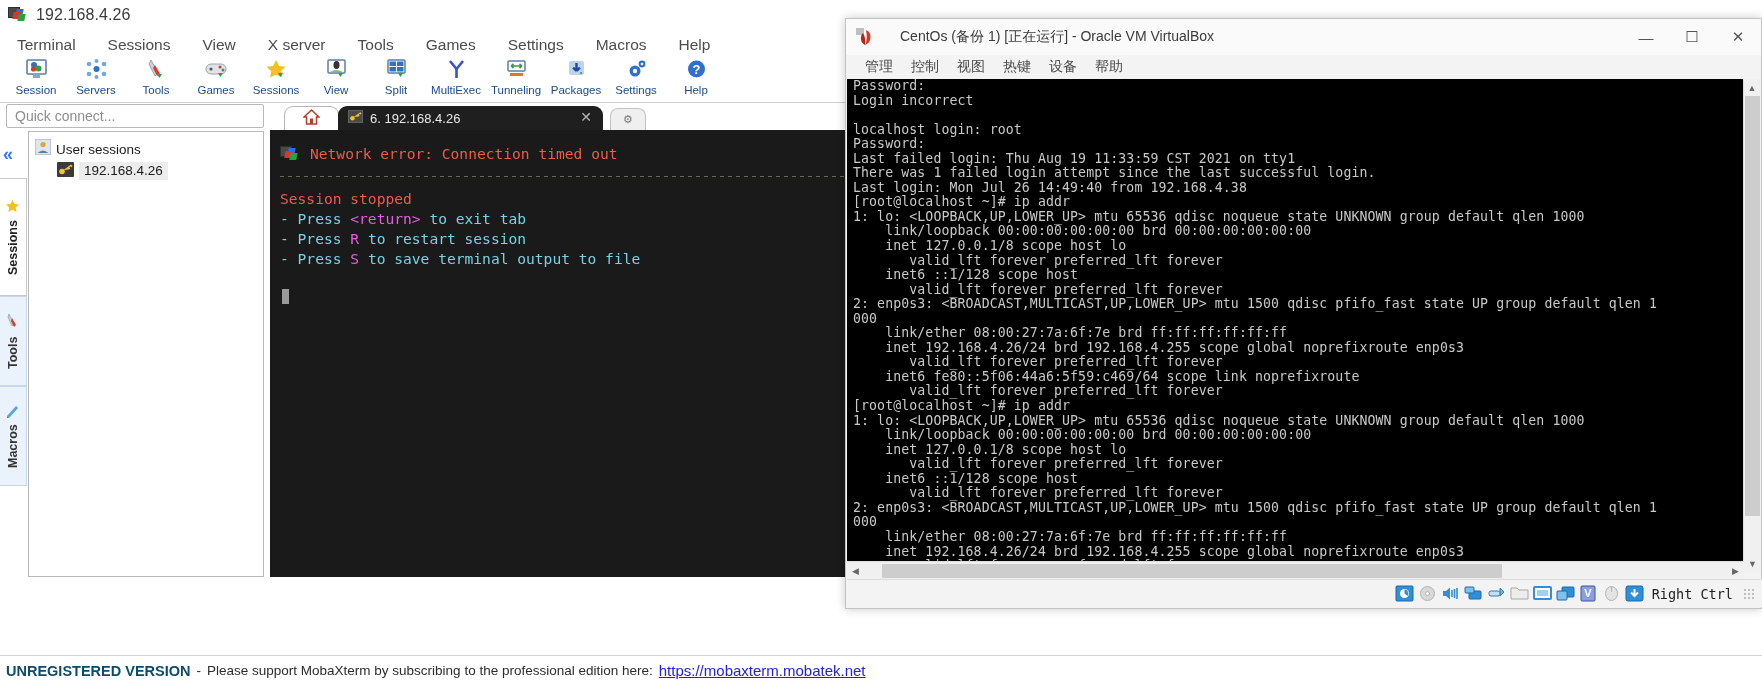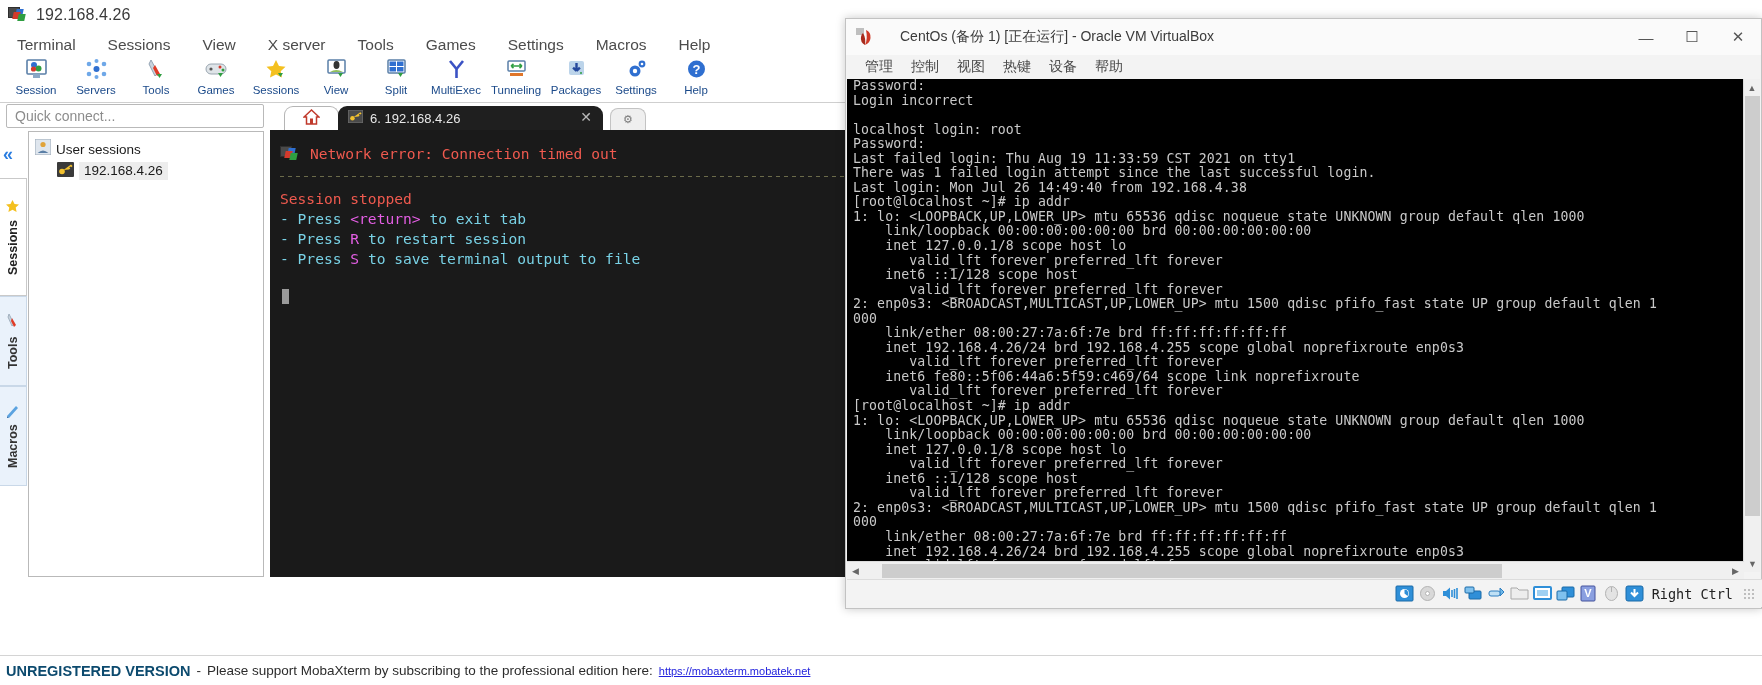--- a/index.html
+++ b/index.html
@@ -73,21 +73,21 @@
         background:repeating-linear-gradient(to right,#6b6b4a 0 4px,transparent 4px 8px); }
   .c-red { color:#f05a4f; }
   .c-cy  { color:#79d2e6; }
   .c-mag { color:#e45ee4; }
   .cursor { width:7px; height:15px; background:#9a9a9a; display:inline-block; margin-left:2px; }
 
   .moba-status { position:absolute; left:0; bottom:0; width:100%; height:30px; background:#fff;
                  border-top:1px solid #d4d4d4; display:flex; align-items:center; padding-left:6px; gap:6px; }
   .moba-status .b { font-size:14.5px; font-weight:bold; color:#0c4a6e; }
   .moba-status .t { font-size:13.5px; color:#2c2c2c; }
-  .moba-status .lnk { font-size:11px; color:#2222dd; text-decoration:underline; }
+  .moba-status .lnk { font-size:15px; color:#2222dd; text-decoration:underline; }
 
   
   #vbox { position:absolute; left:845px; top:18px; width:917px; height:591px;
           background:#f3f3f3; border:1px solid #c2c2c2; box-shadow:0 0 9px rgba(0,0,0,.22); }
   .vb-title { height:36px; display:flex; align-items:center; padding-left:10px; background:#fafafa; }
   .vb-title .vi { width:18px; height:18px; position:relative; }
   .vb-title .vt { font-size:14px; color:#3b3b3b; margin-left:26px; }
   .vb-wctl { position:absolute; right:0; top:0; height:36px; display:flex; }
   .vb-wctl div { width:46px; height:36px; display:flex; align-items:center; justify-content:center;
                  color:#555; font-size:15px; }

